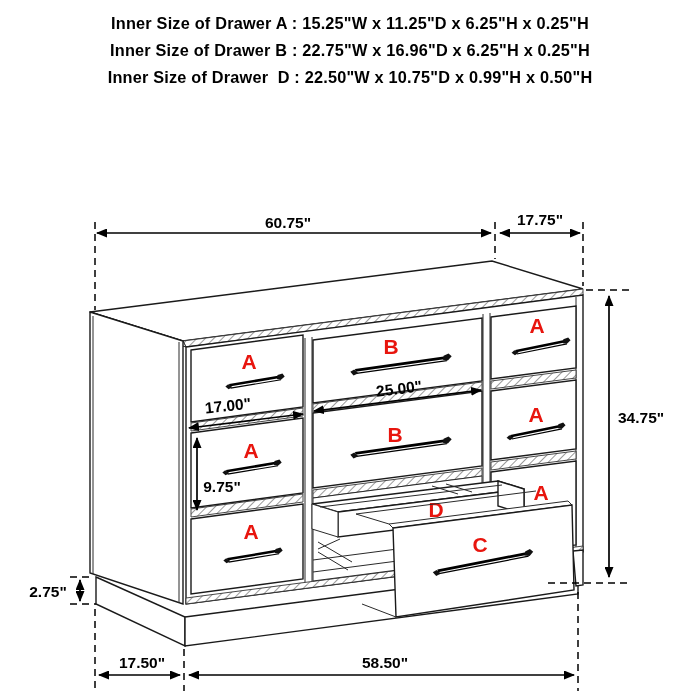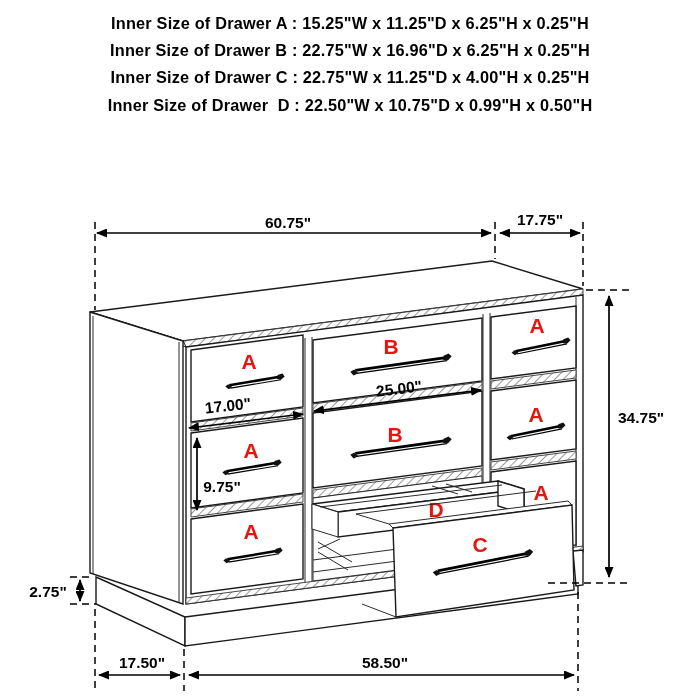--- a/index.html
+++ b/index.html
@@ -20,21 +20,20 @@
   .redtxt{font-size:21px;font-weight:bold;}
 </style>
 </head>
 <body>
 
 <div class="stage">
 
   <div class="hdr">
     <div class="hdr-line">Inner Size of Drawer A : 15.25"W x 11.25"D x 6.25"H x 0.25"H</div>
     <div class="hdr-line">Inner Size of Drawer B : 22.75"W x 16.96"D x 6.25"H x 0.25"H</div>
-    <div class="hdr-line">Inner Size of Drawer C : 22.75"W x 11.25"D x 4.00"H x 0.25"H</div>
     <div class="hdr-line">Inner Size of Drawer  D : 22.50"W x 10.75"D x 0.99"H x 0.50"H</div>
   </div>
 
   <svg width="700" height="700" viewBox="0 0 700 700">
     <defs>
       <pattern id="hatch" width="6" height="6" patternUnits="userSpaceOnUse" patternTransform="rotate(45)">
         <rect width="6" height="6" fill="#ffffff"></rect>
         <line x1="0" y1="0" x2="0" y2="6" stroke="#555" stroke-width="1.2"></line>
       </pattern>
       <marker id="ae" markerWidth="11" markerHeight="9" refX="10" refY="4.5" orient="auto" markerUnits="userSpaceOnUse">

